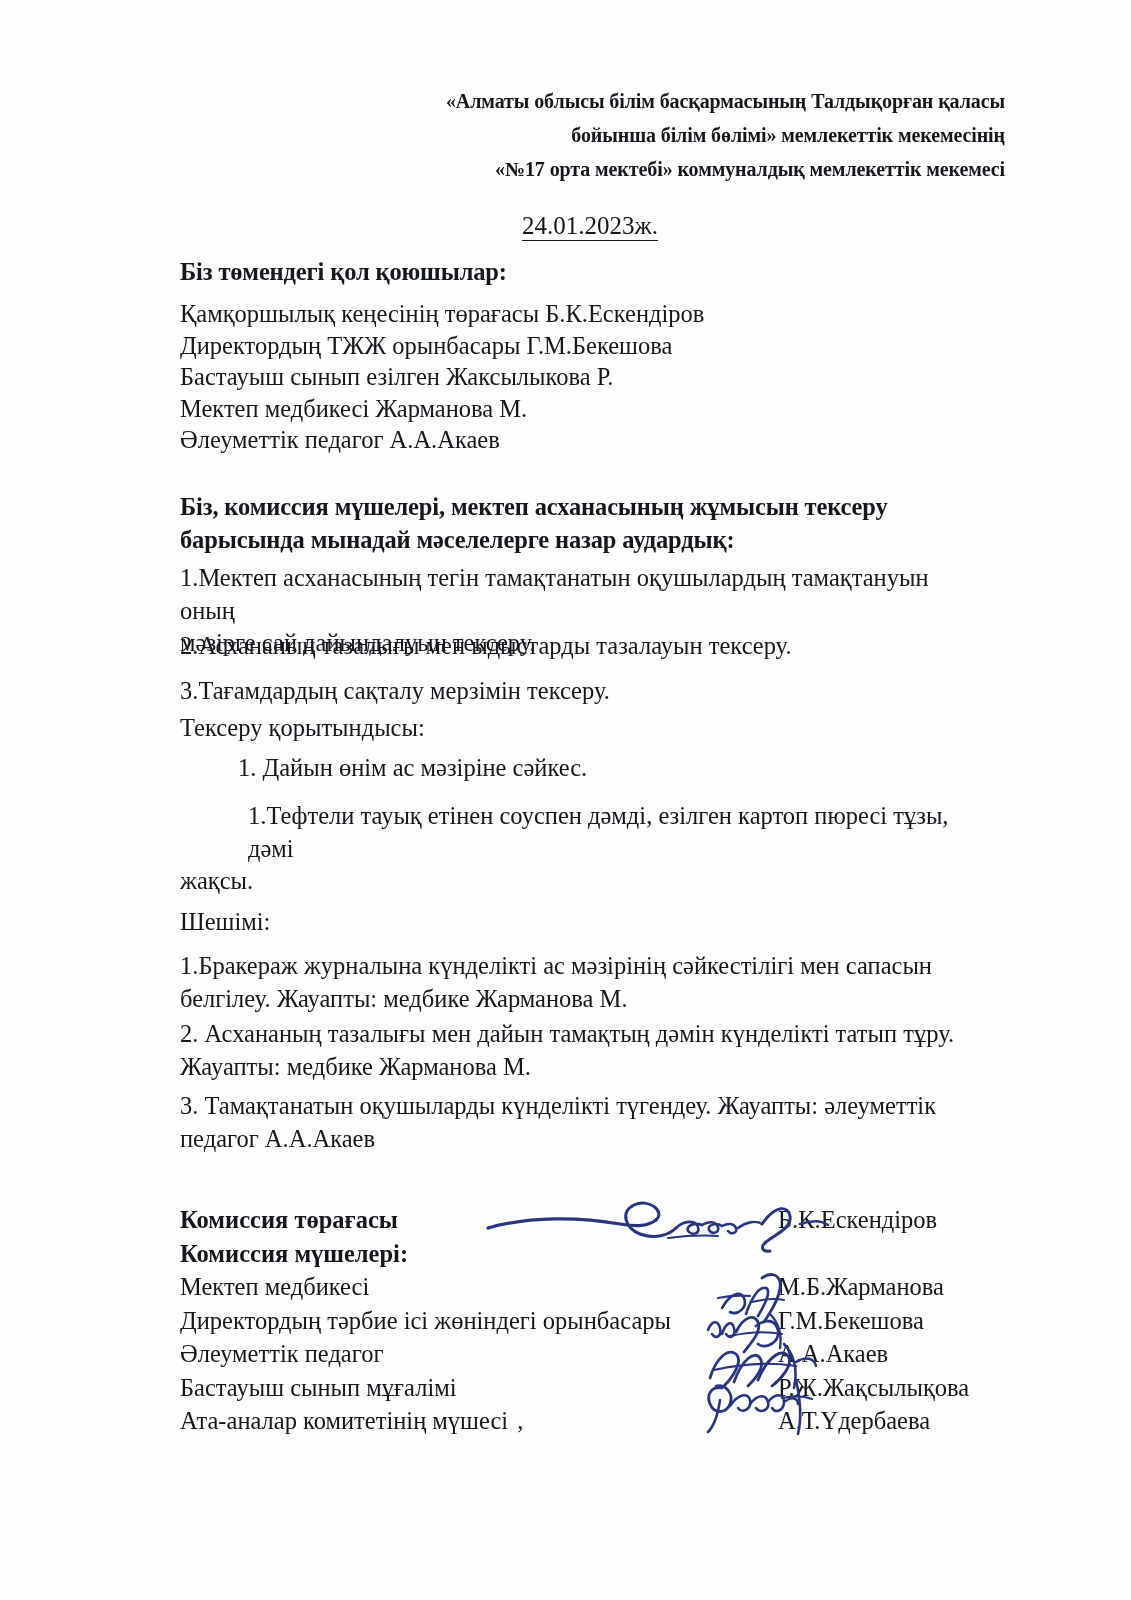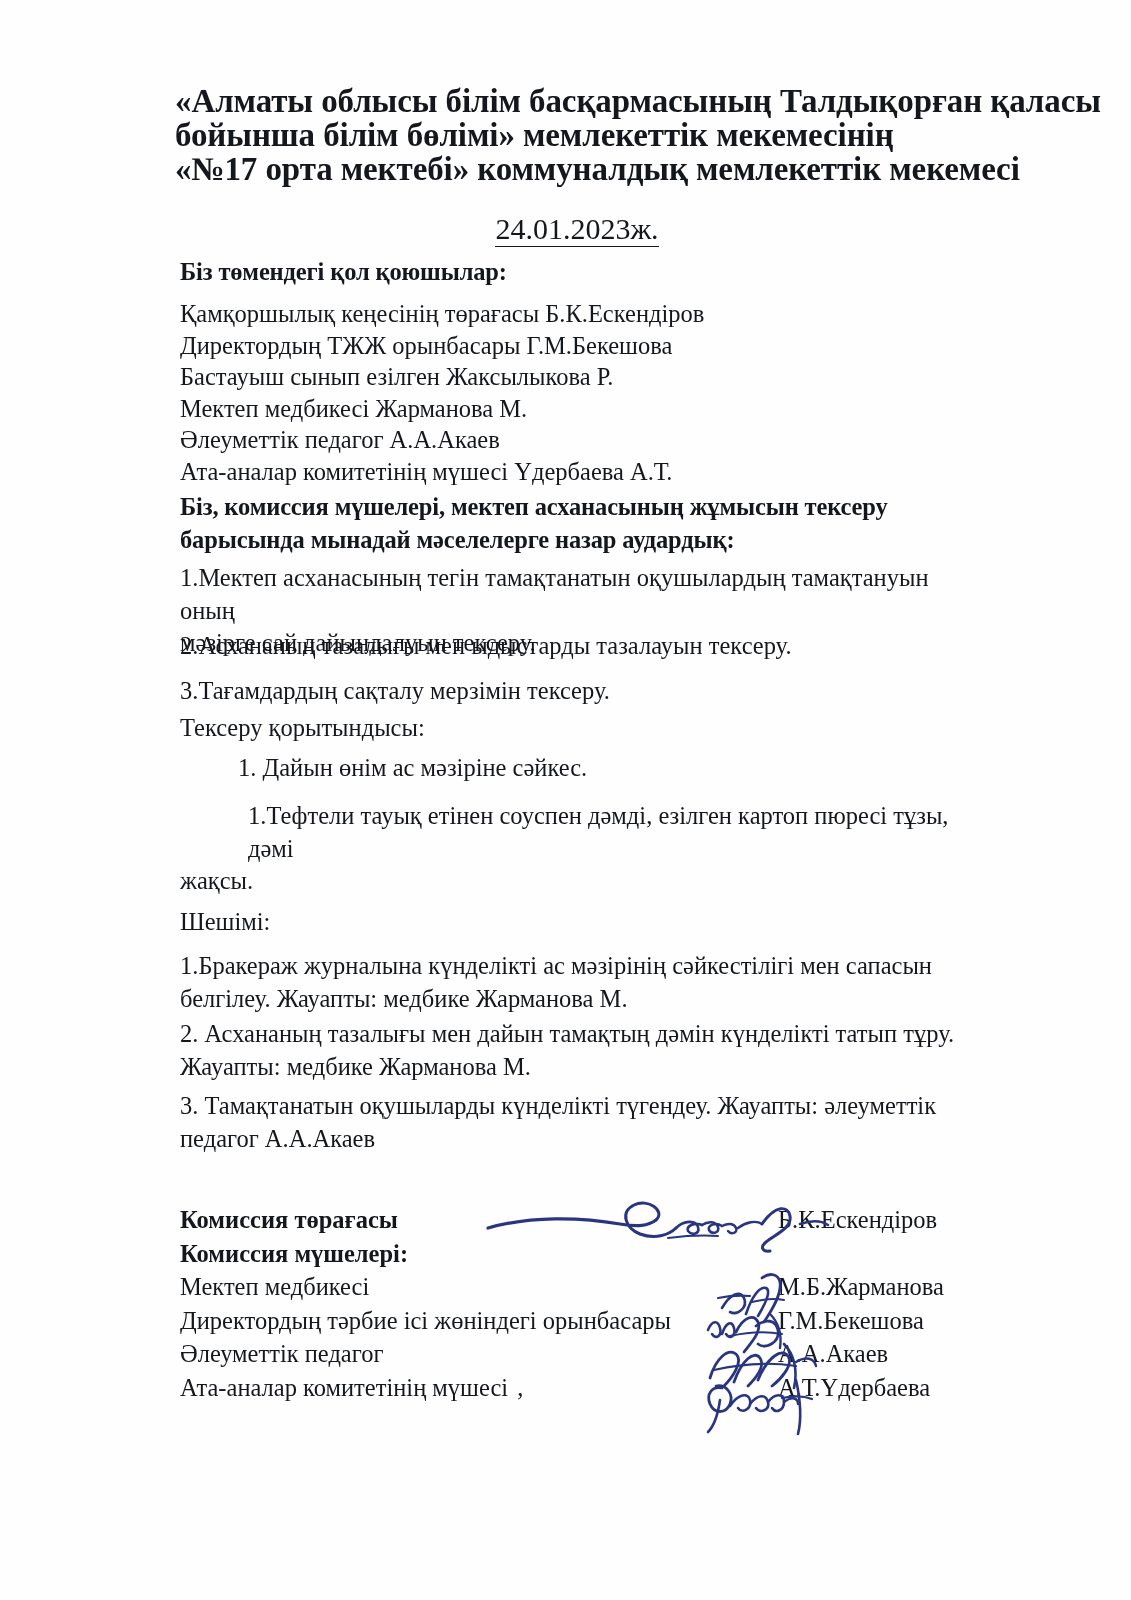--- a/index.html
+++ b/index.html
@@ -19,37 +19,37 @@
     overflow: hidden;
     box-sizing: border-box;
   }
 
   
   .doc-header {
     position: absolute;
     left: 175px;
     top: 84px;
     width: 830px;
-    text-align: left;
+    text-align: right;
     font-family: "Liberation Serif", "DejaVu Serif", serif;
     font-weight: bold;
-    font-size: 33px;
+    font-size: 20px;
     line-height: 34px;
     letter-spacing: -0.1px;
   }
   .doc-header .hline { display: block; white-space: nowrap; }
 
   
   .doc-date {
     position: absolute;
-    left: 162px;
+    left: 175px;
     top: 212px;
     width: 830px;
     text-align: center;
-    font-size: 30px;
+    font-size: 25px;
   }
   .doc-date span {
     border-bottom: 1.6px solid #14171c;
     padding-bottom: 1px;
   }
 
   
   .blk {
     position: absolute;
     left: 180px;
@@ -112,21 +112,20 @@
   </div>
 
   <div class="blk bold" style="top:256px;">Біз төмендегі қол қоюшылар:</div>
 
   <div class="blk" style="top:298px; line-height:31.5px;">
     <span class="ln">Қамқоршылық кеңесінің төрағасы Б.К.Ескендіров</span>
     <span class="ln">Директордың ТЖЖ орынбасары Г.М.Бекешова</span>
     <span class="ln">Бастауыш сынып езілген Жаксылыкова Р.</span>
     <span class="ln">Мектеп медбикесі Жарманова М.</span>
     <span class="ln">Әлеуметтік педагог А.А.Акаев</span>
-    <span class="ln">Ата-аналар комитетінің мүшесі Үдербаева А.Т.</span>
   </div>
 
   <div class="blk bold" style="top:490px; line-height:33px;">
     <span class="ln">Біз, комиссия мүшелері, мектеп асханасының жұмысын тексеру</span>
     <span class="ln">барысында мынадай мәселелерге назар аудардық:</span>
   </div>
 
   <div class="blk" style="top:562px;">
     <span class="ln">1.Мектеп асханасының тегін тамақтанатын оқушылардың тамақтануын оның</span>
     <span class="ln">мәзірге сай дайындалуын тексеру.</span>
@@ -185,20 +184,24 @@
     <div class="sig-row">
       <span class="sig-role">Директордың тәрбие ісі жөніндегі орынбасары</span>
       <span class="sig-name">Г.М.Бекешова</span>
     </div>
 
     <div class="sig-row">
       <span class="sig-role">Әлеуметтік педагог</span>
       <span class="sig-name">А.А.Акаев</span>
     </div>
 
+    <div class="sig-row">
+      <span class="sig-role">Бастауыш сынып мұғалімі</span>
+      <span class="sig-name">Р.Ж.Жақсылықова</span>
+    </div>
 
     <div class="sig-row">
       <span class="sig-role"><span>Ата-аналар комитетінің мүшесі</span><span class="tiny-comma">,</span></span>
       <span class="sig-name">А.Т.Үдербаева</span>
     </div>
 
   </div>
 
   <svg class="ink" style="left:470px; top:1176px;" width="360" height="80" viewBox="0 0 360 80">
     <g fill="none" stroke="#2a3580" stroke-linecap="round" stroke-linejoin="round">

